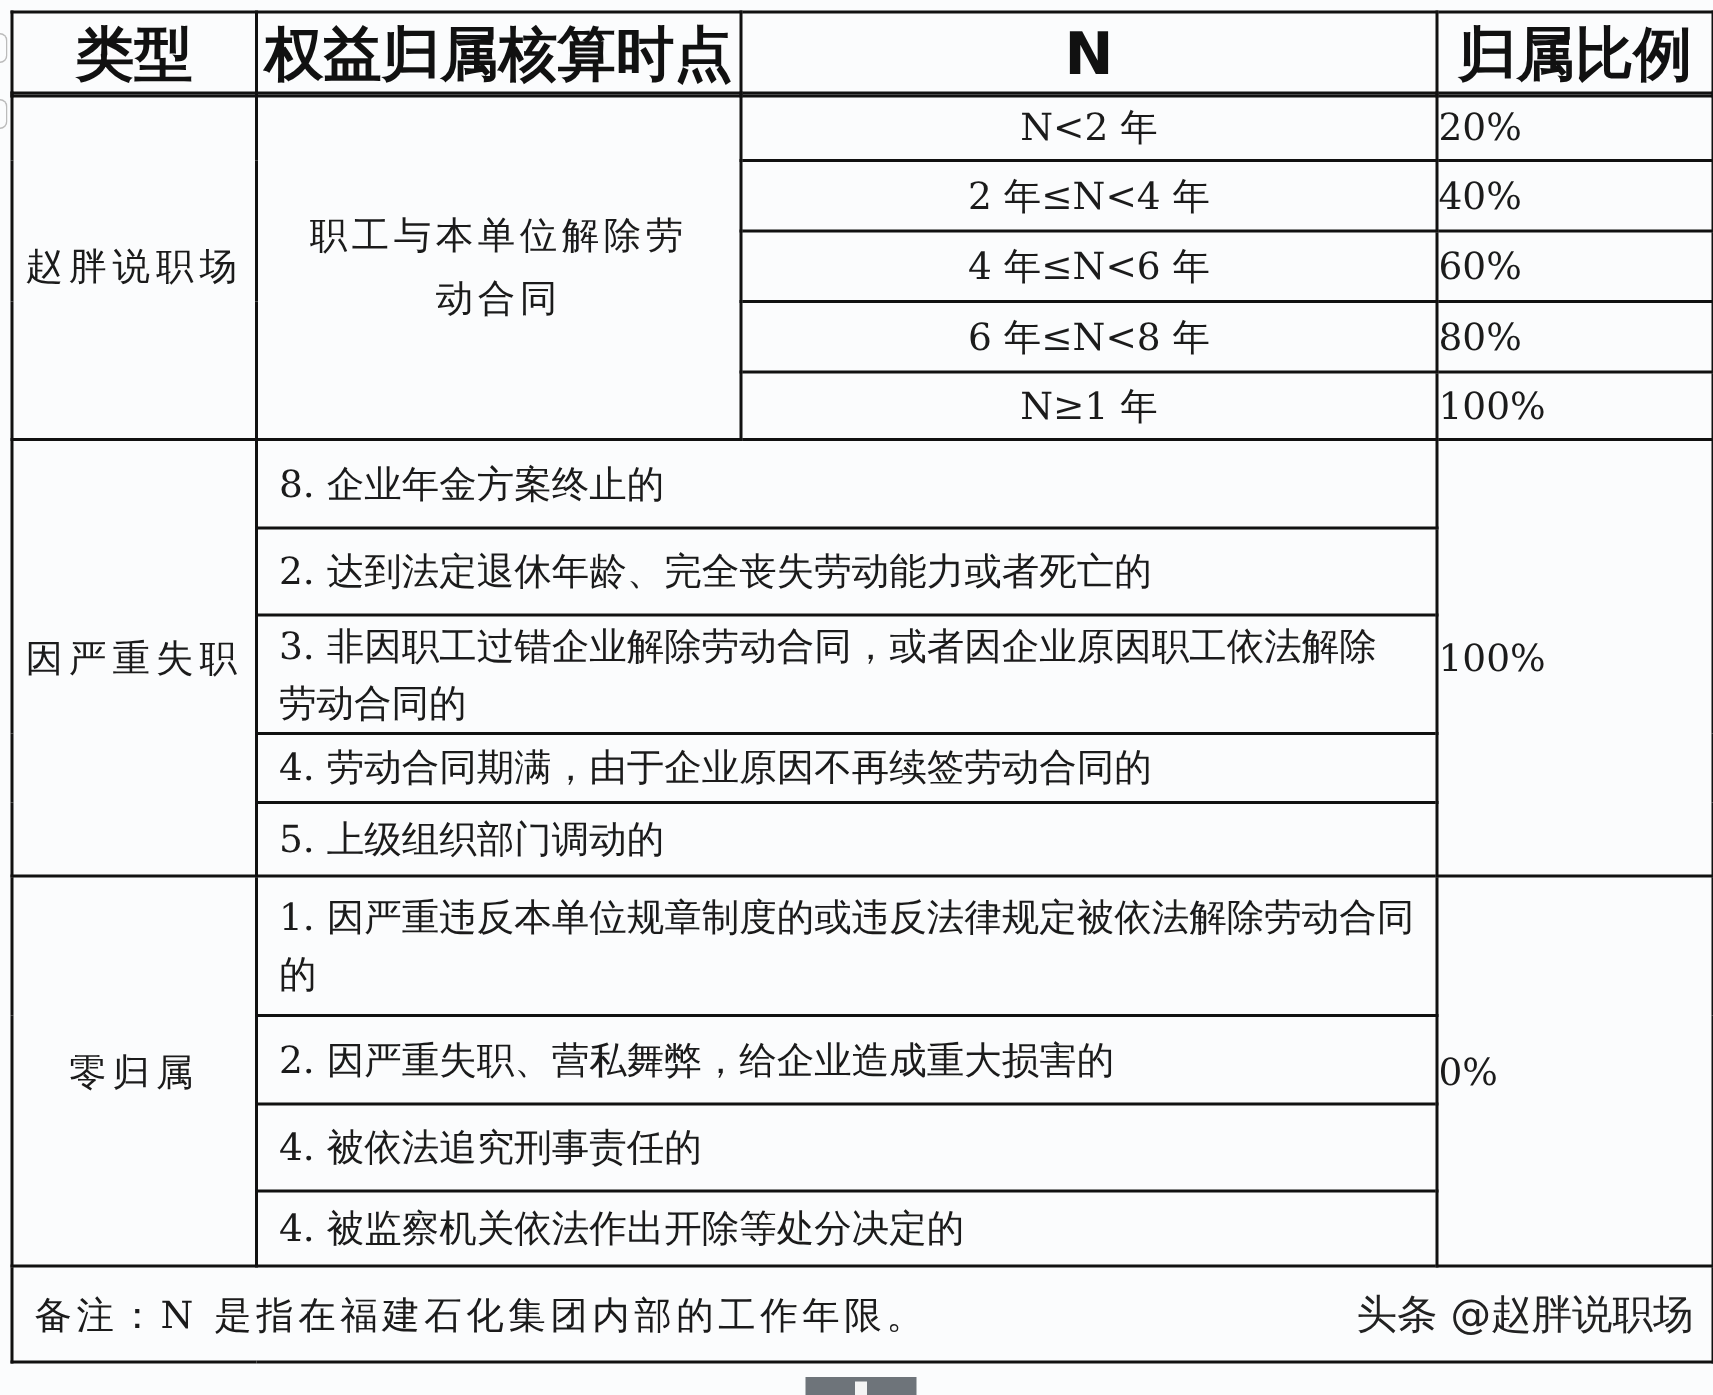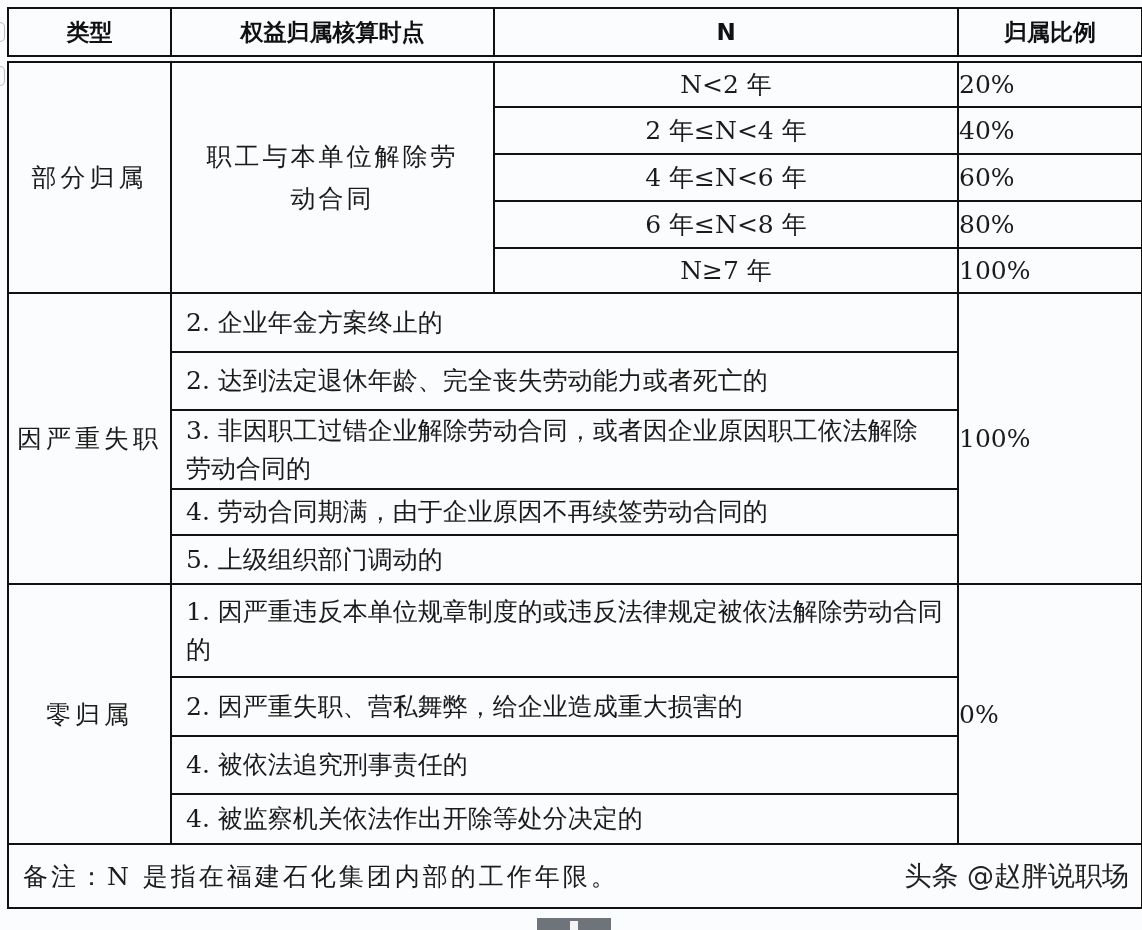--- a/index.html
+++ b/index.html
@@ -3,21 +3,21 @@
 <meta charset="utf-8">
 <style>
   html, body { margin: 0; padding: 0; }
   body {
     width: 1142px; height: 930px; background: #fbfcfd; position: relative; overflow: hidden;
     font-family: "DejaVu Serif", "Liberation Serif", serif; color: #1b1b1b;
   }
   .tbl { position: absolute; left: 7px; border-collapse: collapse; table-layout: fixed; }
   .tbl td { border: 2px solid #111; padding: 0; vertical-align: middle; }
   .hdr { top: 7px; width: 1134px; }
-  .hdr td { height: 46px; text-align: center; font-family: "DejaVu Sans", "Liberation Sans", sans-serif; font-weight: bold; font-size: 23px; color: #111; }
+  .hdr td { height: 46px; text-align: center; font-family: "DejaVu Sans", "Liberation Sans", sans-serif; font-weight: bold; font-size: 39px; color: #111; }
   .body { top: 61px; width: 1134px; }
   .body td { font-size: 25px; }
   .c { text-align: center; }
   .l { text-align: left; padding-left: 14px !important; line-height: 38px; }
   .type { text-align: center; letter-spacing: 4px; }
   .pct { font-size: 24px; }
   .note { padding-left: 14px !important; position: relative; }
   .note-text { letter-spacing: 3px; }
   .watermark { position: absolute; right: 12px; top: 50%; transform: translateY(-50%); font-family: "DejaVu Sans", "Liberation Sans", sans-serif; font-size: 27px; color: #222; letter-spacing: 0; }
   .tab-stub { position: absolute; left: 537px; top: 918px; width: 74px; height: 12px; background: #6e747a; }
@@ -50,47 +50,47 @@
 <table class="tbl body">
   <colgroup>
       <col style="width:163px">
       <col style="width:323px">
       <col style="width:464px">
       <col style="width:184px">
     </colgroup>
 
   <tbody>
       <tr style="height:45px">
-    <td rowspan="5" class="type">部分归属</td>
+    <td rowspan="5" class="type">赵胖说职场</td>
     <td rowspan="5" class="c">
           <div style="width:270px;margin:0 auto;line-height:42px;letter-spacing:3px;text-align:center;">职工与本单位解除劳动合同</div>
         </td>
     <td class="c">N&lt;2 年</td>
     <td class="pct">20%</td>
   </tr>
   <tr style="height:47px">
     <td class="c">2 年≤N&lt;4 年</td>
     <td class="pct">40%</td>
   </tr>
   <tr style="height:47px">
     <td class="c">4 年≤N&lt;6 年</td>
     <td class="pct">60%</td>
   </tr>
   <tr style="height:47px">
     <td class="c">6 年≤N&lt;8 年</td>
     <td class="pct">80%</td>
   </tr>
   <tr style="height:45px">
-    <td class="c">N≥7 年</td>
+    <td class="c">N≥1 年</td>
     <td class="pct">100%</td>
   </tr>
 
   <tr style="height:59px">
     <td rowspan="5" class="type">因严重失职</td>
-    <td colspan="2" class="l">2. 企业年金方案终止的</td>
+    <td colspan="2" class="l">8. 企业年金方案终止的</td>
     <td rowspan="5" class="pct">100%</td>
   </tr>
   <tr style="height:58px">
     <td colspan="2" class="l">2. 达到法定退休年龄、完全丧失劳动能力或者死亡的</td>
   </tr>
   <tr style="height:79px">
     <td colspan="2" class="l" style="padding-right:32px">3. 非因职工过错企业解除劳动合同，或者因企业原因职工依法解除劳动合同的</td>
   </tr>
   <tr style="height:46px">
     <td colspan="2" class="l">4. 劳动合同期满，由于企业原因不再续签劳动合同的</td>

